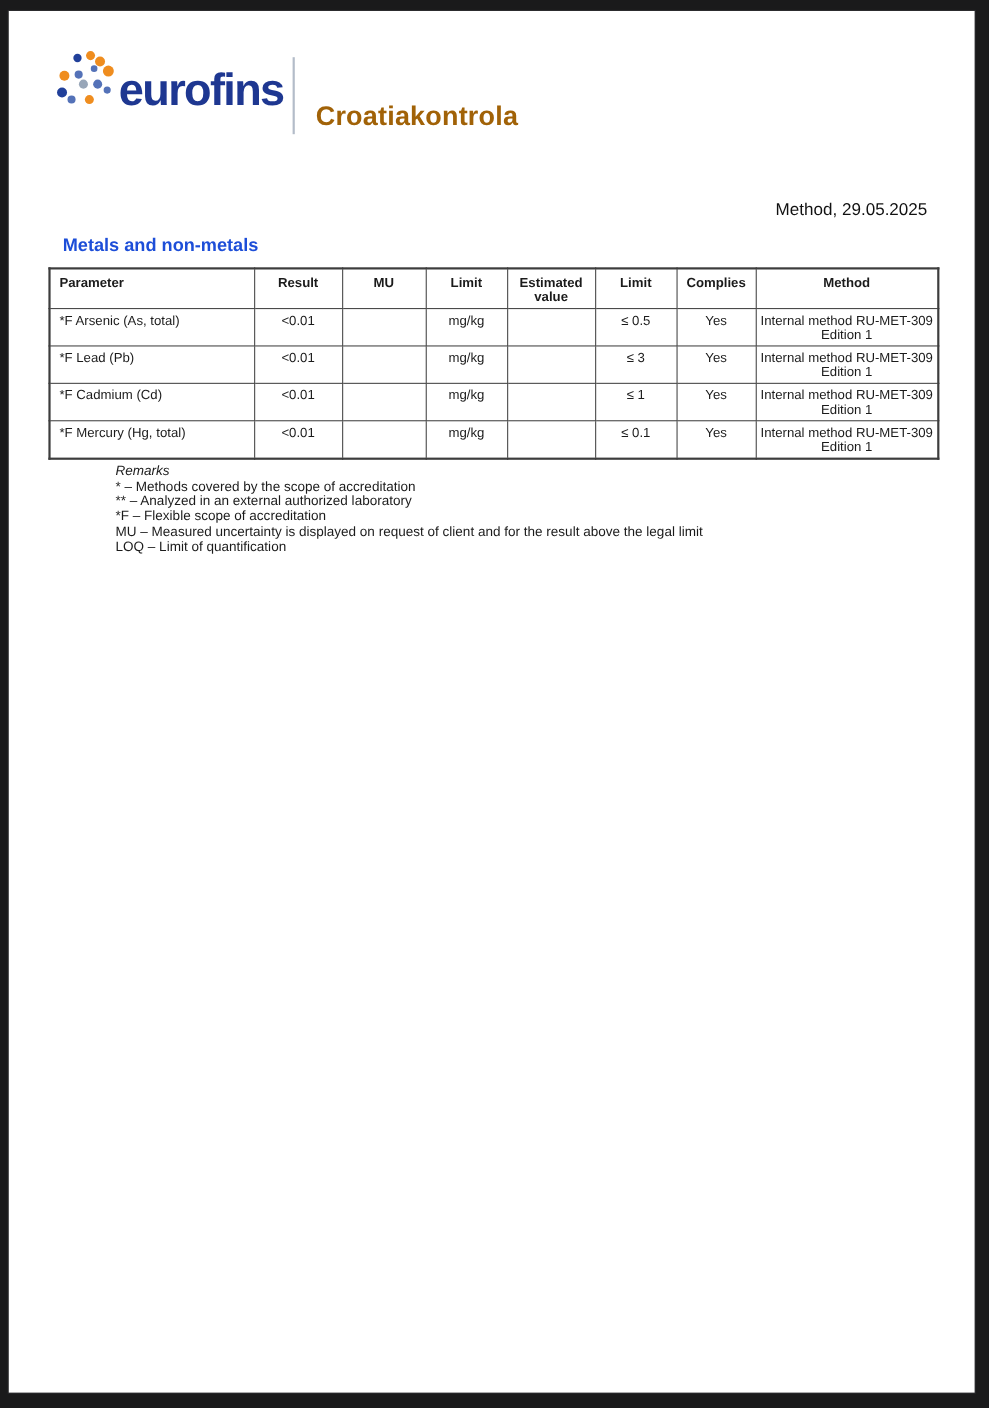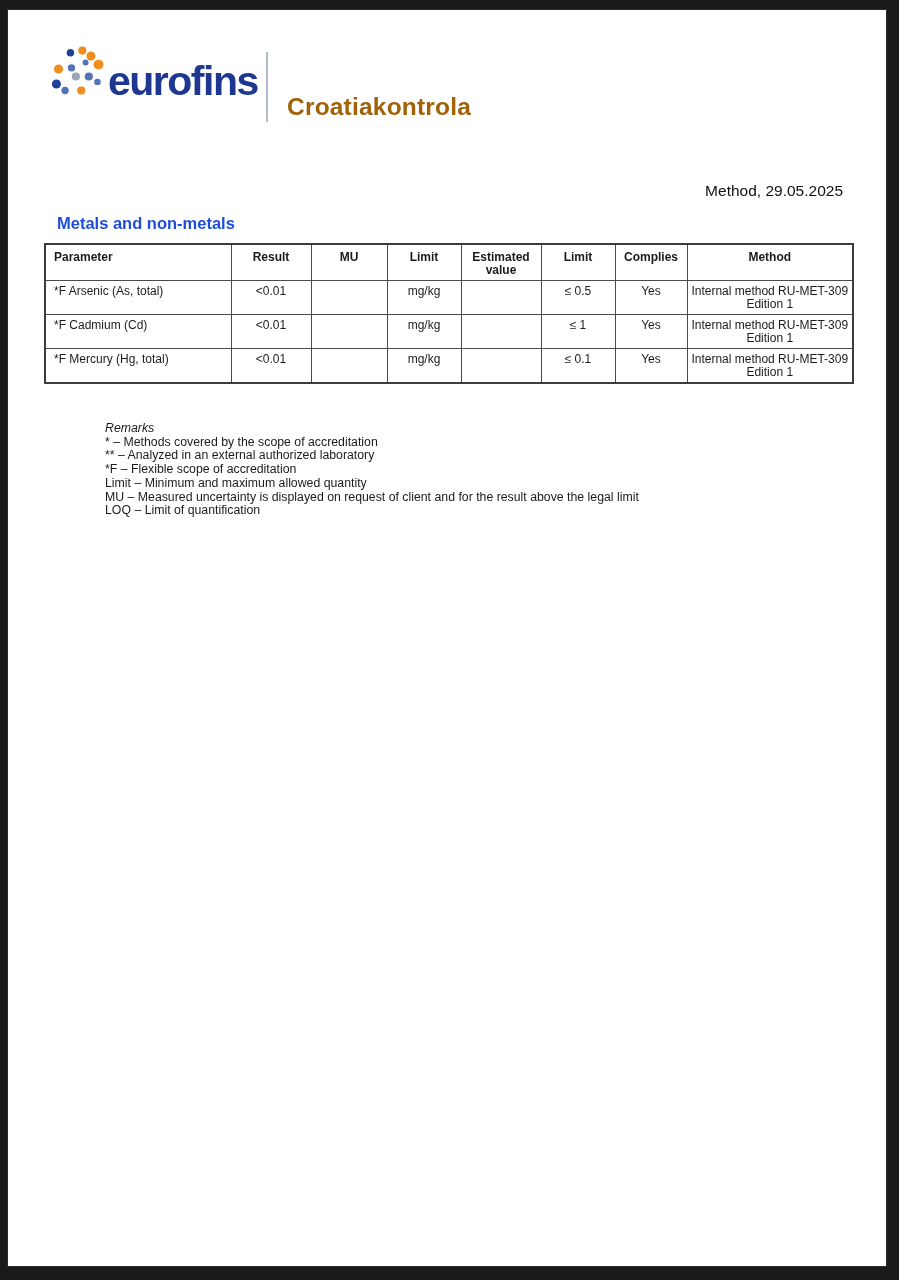--- a/index.html
+++ b/index.html
@@ -149,20 +149,30 @@
             <td class="cell-parameter">*F Arsenic (As, total)</td>
             <td>&lt;0.01</td>
             <td></td>
             <td>mg/kg</td>
             <td></td>
             <td>≤ 0.5</td>
             <td>Yes</td>
             <td>Internal method RU-MET-309 Edition 1</td>
           </tr>
           <tr>
+            <td class="cell-parameter">*F Lead (Pb)</td>
+            <td>&lt;0.01</td>
+            <td></td>
+            <td>mg/kg</td>
+            <td></td>
+            <td>≤ 3</td>
+            <td>Yes</td>
+            <td>Internal method RU-MET-309 Edition 1</td>
+          </tr>
+          <tr>
             <td class="cell-parameter">*F Cadmium (Cd)</td>
             <td>&lt;0.01</td>
             <td></td>
             <td>mg/kg</td>
             <td></td>
             <td>≤ 1</td>
             <td>Yes</td>
             <td>Internal method RU-MET-309 Edition 1</td>
           </tr>
           <tr>
@@ -177,19 +187,18 @@
           </tr>
         </tbody>
       </table>
     </div>
 
     <div class="remarks">
       <div class="remarks-title">Remarks</div>
       <div>* – Methods covered by the scope of accreditation</div>
       <div>** – Analyzed in an external authorized laboratory</div>
       <div>*F – Flexible scope of accreditation</div>
-      <div>Limit – Minimum and maximum allowed quantity</div>
       <div>MU – Measured uncertainty is displayed on request of client and for the result above the legal limit</div>
       <div>LOQ – Limit of quantification</div>
     </div>
 
   </div>
 </div>
 
 </body></html>

